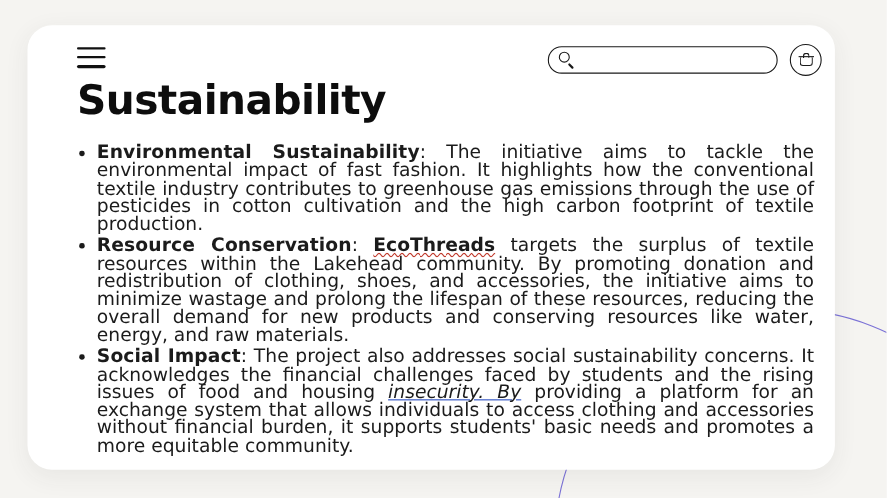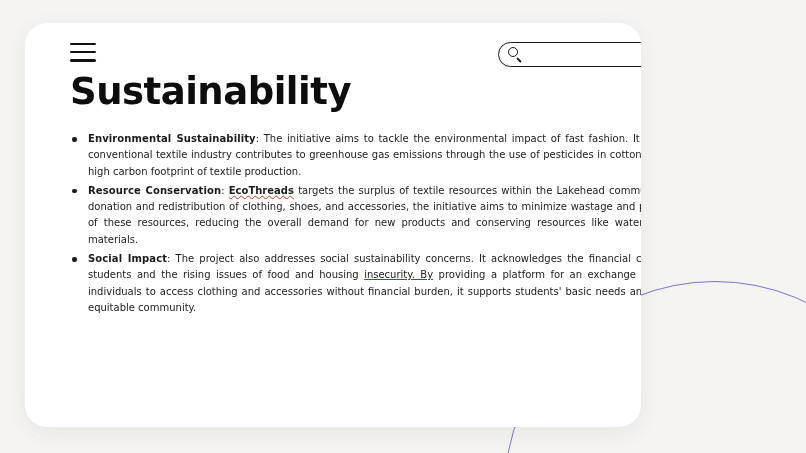--- a/index.html
+++ b/index.html
@@ -31,21 +31,21 @@
     height: 420px;
     border-radius: 50%;
     border: 1.3px solid #7b72d6;
     background: transparent;
     z-index: 1;
   }
   .card {
     position: absolute;
     left: 25px;
     top: 23px;
-    width: 616px;
+    width: 734px;
     height: 404px;
     background: #ffffff;
     border-radius: 22px;
     box-shadow: 0 6px 22px rgba(60,60,60,0.07);
     z-index: 3;
     overflow: hidden;
   }
   .topbar {
     position: absolute;
     left: 0;
@@ -190,21 +190,21 @@
   }
   ul.bullets {
     list-style: none;
     margin: 0;
     padding: 0;
   }
   ul.bullets > li {
     position: relative;
     padding-left: 18px;
     margin-bottom: 3px;
-    font-size: 10px;
+    font-size: 17px;
     line-height: 16.3px;
     color: #1b1b1b;
     text-align: justify;
     font-family: "DejaVu Sans", sans-serif;
   }
   ul.bullets > li::before {
     content: "";
     position: absolute;
     left: 2px;
     top: 6px;
@@ -221,20 +221,21 @@
     text-decoration: underline;
     text-decoration-style: wavy;
     text-decoration-color: #c0392b;
     text-decoration-thickness: 1px;
     font-weight: bold;
   }
   .grammar {
     text-decoration: underline;
     text-decoration-color: #2b4fc0;
     text-decoration-thickness: 1px;
+    font-style: italic;
   }
 </style>
 </head>
 <body>
 
 <div class="page">
 
   <div class="deco-circle"></div>
 
   <div class="card">

